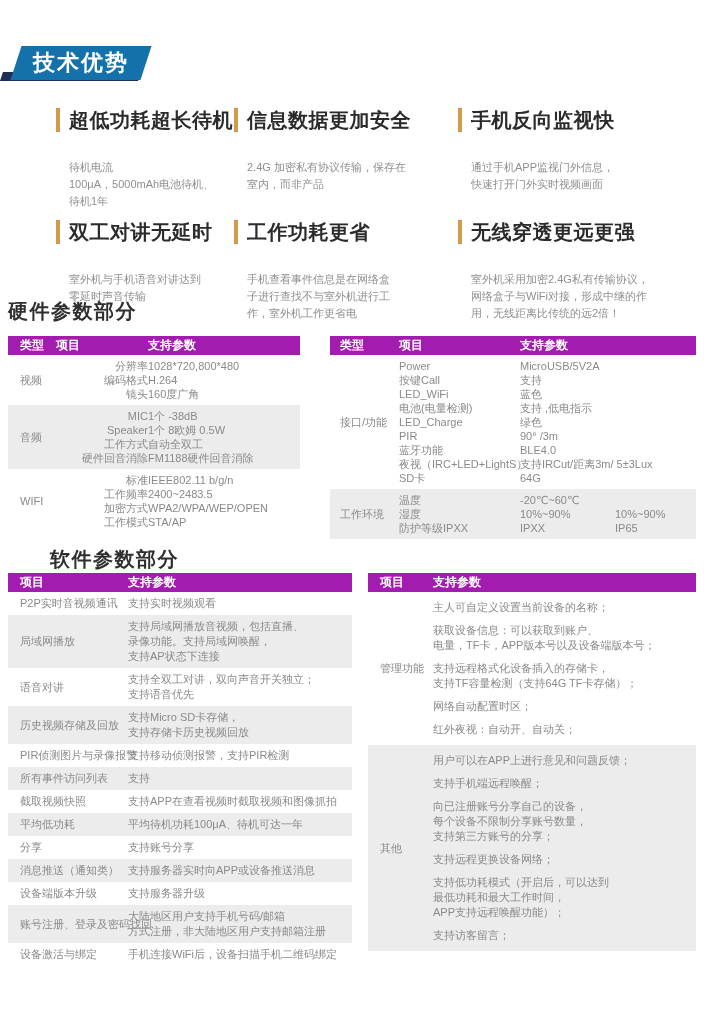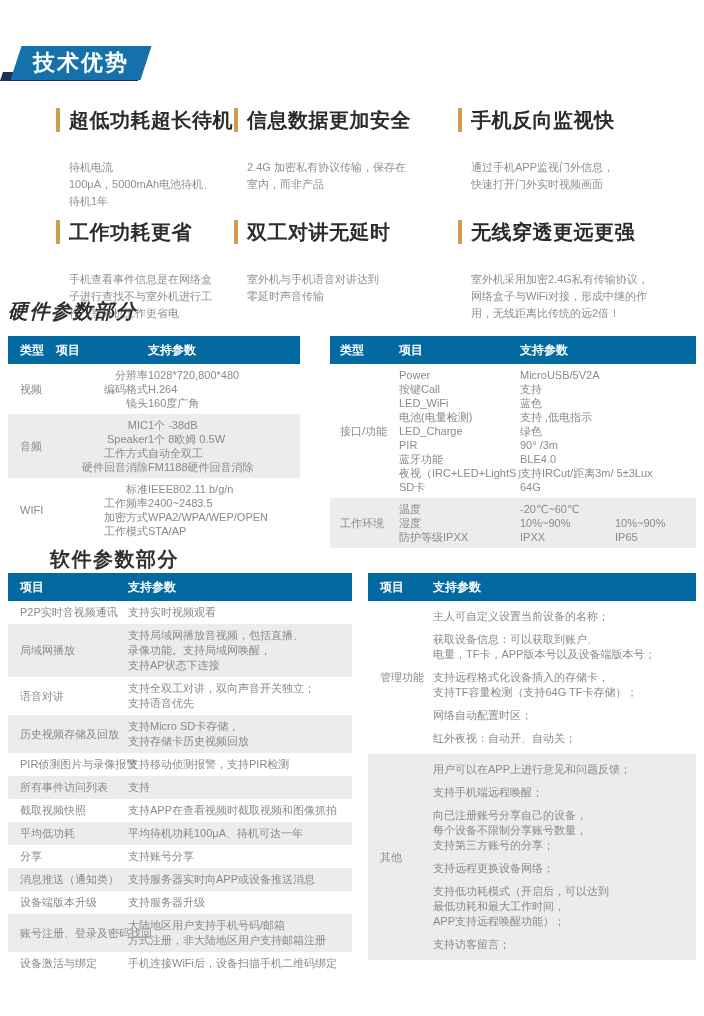--- a/index.html
+++ b/index.html
@@ -20,27 +20,27 @@
   .features { position:absolute; left:56px; top:108px; width:648px; display:grid;
               grid-template-columns:178px 224px 246px; row-gap:10px; }
   .feature-title { border-left:4px solid #cf9b4c; padding-left:9px; font-size:20px;
                    font-weight:bold; color:#2b2b2b; letter-spacing:0.5px; line-height:24px; }
   .feature-desc { margin-top:27px; padding-left:13px; font-size:11px; color:#8f8f8f;
                   line-height:1.55; white-space:pre-line; }
 
   
   .section-heading { position:absolute; left:8px; font-size:20px; font-weight:bold;
                      color:#2f2f2f; letter-spacing:1.5px; }
-  .hw-heading { top:298px;font-style:italic; }
+  .hw-heading { top:298px; }
   .sw-heading { top:546px;margin-left:42px; }
 
   
   .spec-table { position:absolute; font-size:11px; color:#8a8a8a; }
-  .thead { display:flex; align-items:center; background:#0369a1; color:#fff;
-           font-weight:bold; font-size:12px; height:28px; }
+  .thead { display:flex; align-items:center; background:#a21caf; color:#fff;
+           font-weight:bold; font-size:12px; height:19px; }
   .trows > .trow:nth-child(even) { background:#ececec; }
   .trow { display:flex; }
   .line { display:flex; line-height:14px; }
   .iname, .ival, .ival2 { white-space:nowrap; }
 
   
   .hw-left { top:336px; left:8px; width:292px; }
   .hw-left .c-type { width:48px; padding-left:12px; }
   .hw-left .c-item { width:92px; }
   .hw-left .c-param { flex:1; }
@@ -100,29 +100,29 @@
       <div class="feature-title">信息数据更加安全</div>
       <div class="feature-desc">2.4G 加密私有协议传输，保存在
 室内，而非产品</div>
     </div>
     <div class="feature">
       <div class="feature-title">手机反向监视快</div>
       <div class="feature-desc">通过手机APP监视门外信息，
 快速打开门外实时视频画面</div>
     </div>
     <div class="feature">
+      <div class="feature-title">双工对讲无延时</div>
+      <div class="feature-desc">室外机与手机语音对讲达到
+零延时声音传输</div>
+    </div>
+    <div class="feature">
       <div class="feature-title">工作功耗更省</div>
       <div class="feature-desc">手机查看事件信息是在网络盒
 子进行查找不与室外机进行工
 作，室外机工作更省电</div>
-    </div>
-    <div class="feature">
-      <div class="feature-title">双工对讲无延时</div>
-      <div class="feature-desc">室外机与手机语音对讲达到
-零延时声音传输</div>
     </div>
     <div class="feature">
       <div class="feature-title">无线穿透更远更强</div>
       <div class="feature-desc">室外机采用加密2.4G私有传输协议，
 网络盒子与WiFi对接，形成中继的作
 用，无线距离比传统的远2倍！</div>
     </div>
   </div>
 
   <div class="section-heading hw-heading">硬件参数部分</div>

